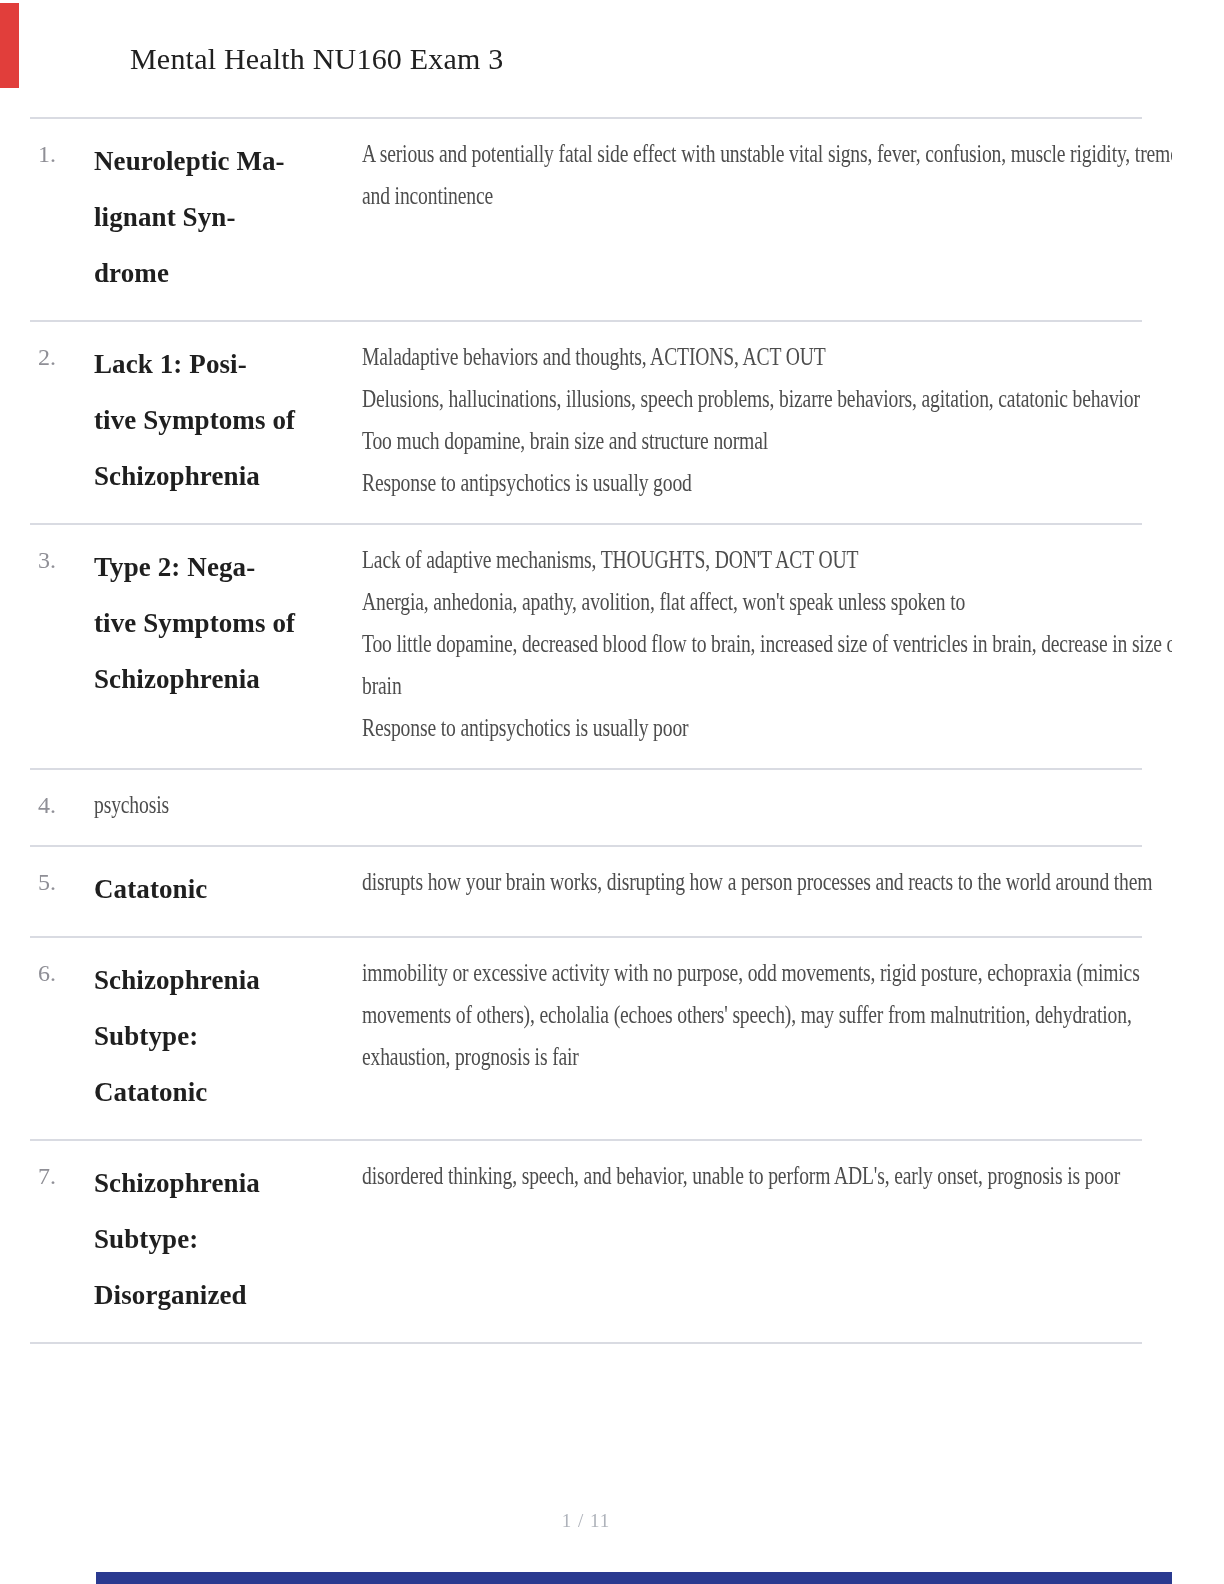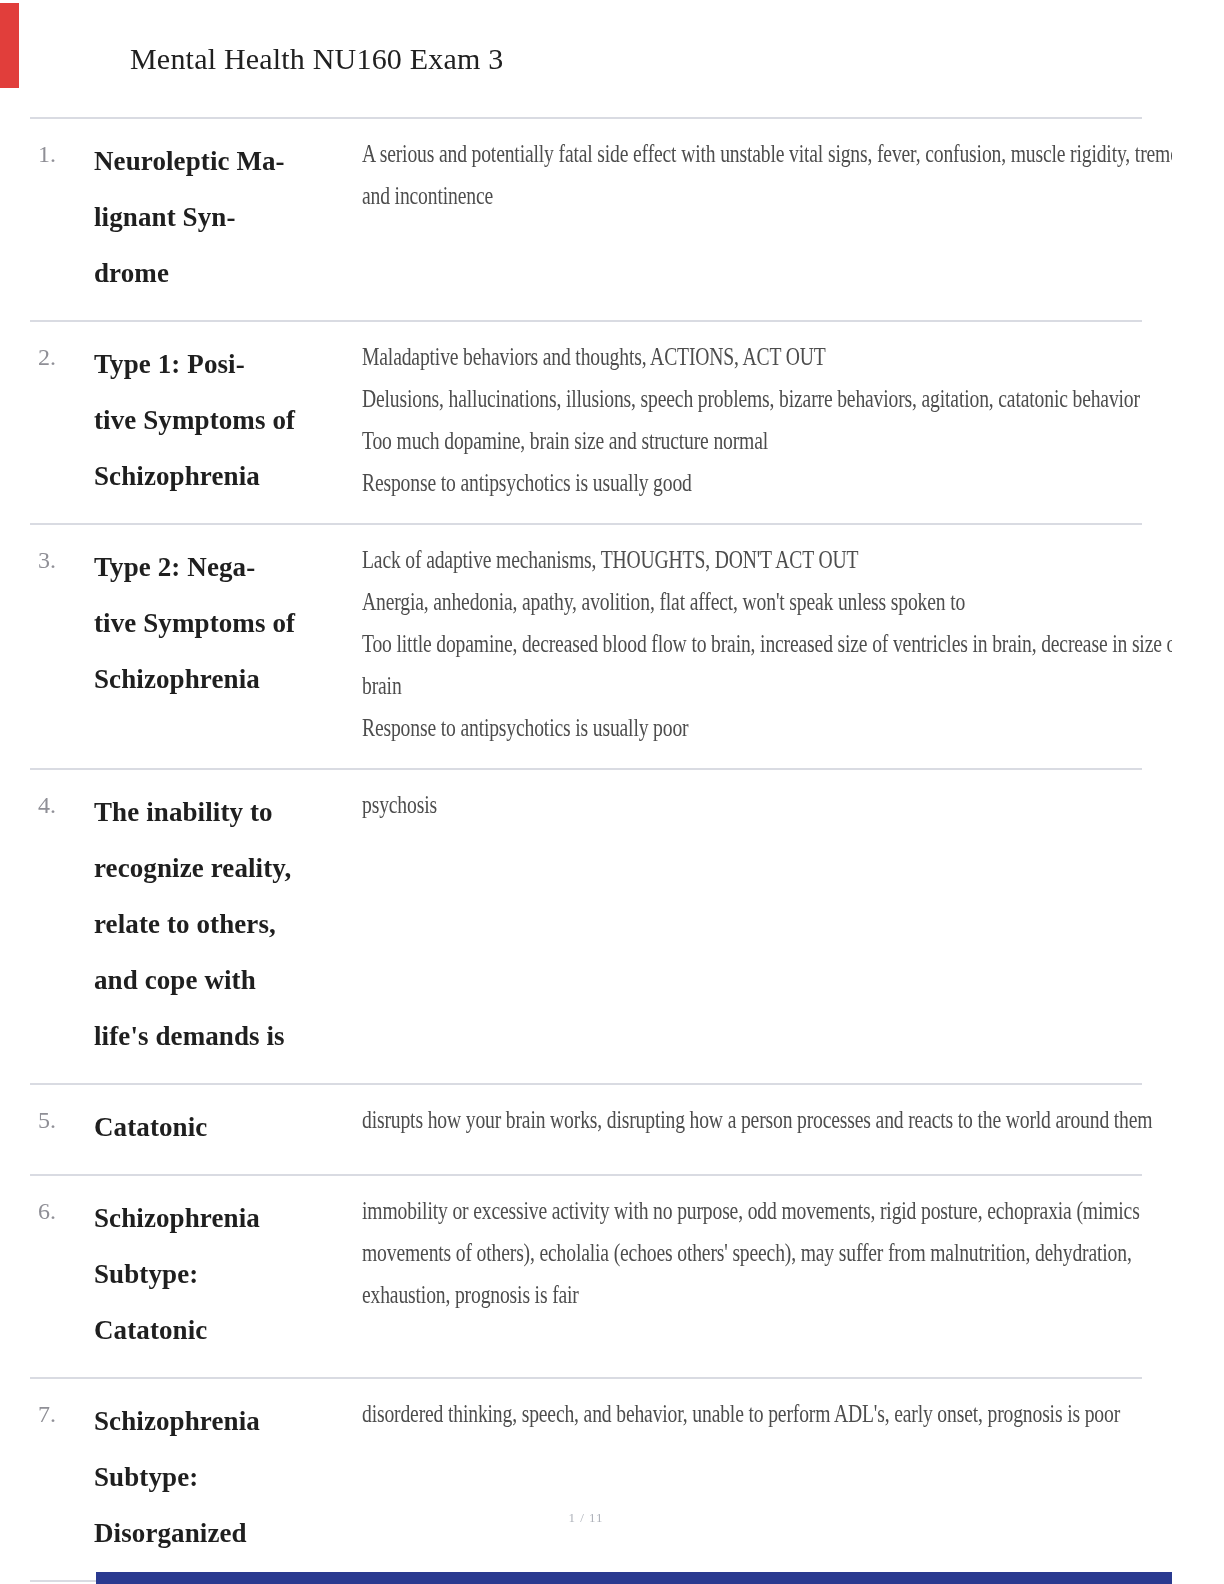--- a/index.html
+++ b/index.html
@@ -28,21 +28,21 @@
     white-space:pre-line; letter-spacing:0.1px;
   }
   .def-wrap { position:relative; }
   .card-definition {
     width:1055px; transform:scaleX(0.785); transform-origin:0 0;
     font-size:25px; line-height:42px; color:#4d4d4d;
     letter-spacing:-0.2px; white-space:pre-line;
   }
   .page-footer {
     position:absolute; left:0; right:0; top:1510px; text-align:center;
-    font-size:13px; color:#aeb2ba; letter-spacing:1px;
+    font-size:19px; color:#aeb2ba; letter-spacing:1px;
   }
   .red-marker { position:absolute; left:0; top:3px; width:19px; height:85px; }
   .blue-bar  { position:absolute; left:96px; right:0; bottom:0; height:12px; }
 </style>
 </head>
 <body>
 
 <div class="page">
 
   <div class="red-marker" style="background-color: rgb(225, 62, 59);"></div>
@@ -55,21 +55,21 @@
     <div class="card-term">Neuroleptic Ma-
 lignant Syn-
 drome</div>
     <div class="def-wrap">
       <div class="card-definition">A serious and potentially fatal side effect with unstable vital signs, fever, confusion, muscle rigidity, tremor, and incontinence</div>
     </div>
   </div>
 
   <div class="card">
     <div class="card-number">2.</div>
-    <div class="card-term">Type 1: Posi-
+    <div class="card-term">Lack 1: Posi-
 tive Symptoms of
 Schizophrenia</div>
     <div class="def-wrap">
       <div class="card-definition">Maladaptive behaviors and thoughts, ACTIONS, ACT OUT
 Delusions, hallucinations, illusions, speech problems, bizarre behaviors, agitation, catatonic behavior
 Too much dopamine, brain size and structure normal
 Response to antipsychotics is usually good</div>
     </div>
   </div>
 
@@ -81,25 +81,20 @@
     <div class="def-wrap">
       <div class="card-definition">Lack of adaptive mechanisms, THOUGHTS, DON'T ACT OUT
 Anergia, anhedonia, apathy, avolition, flat affect, won't speak unless spoken to
 Too little dopamine, decreased blood flow to brain, increased size of ventricles in brain, decrease in size of brain
 Response to antipsychotics is usually poor</div>
     </div>
   </div>
 
   <div class="card">
     <div class="card-number">4.</div>
-    <div class="card-term">The inability to
-recognize reality,
-relate to others,
-and cope with
-life's demands is</div>
     <div class="def-wrap">
       <div class="card-definition">psychosis</div>
     </div>
   </div>
 
   <div class="card">
     <div class="card-number">5.</div>
     <div class="card-term">Catatonic</div>
     <div class="def-wrap">
       <div class="card-definition">disrupts how your brain works, disrupting how a person processes and reacts to the world around them</div>

